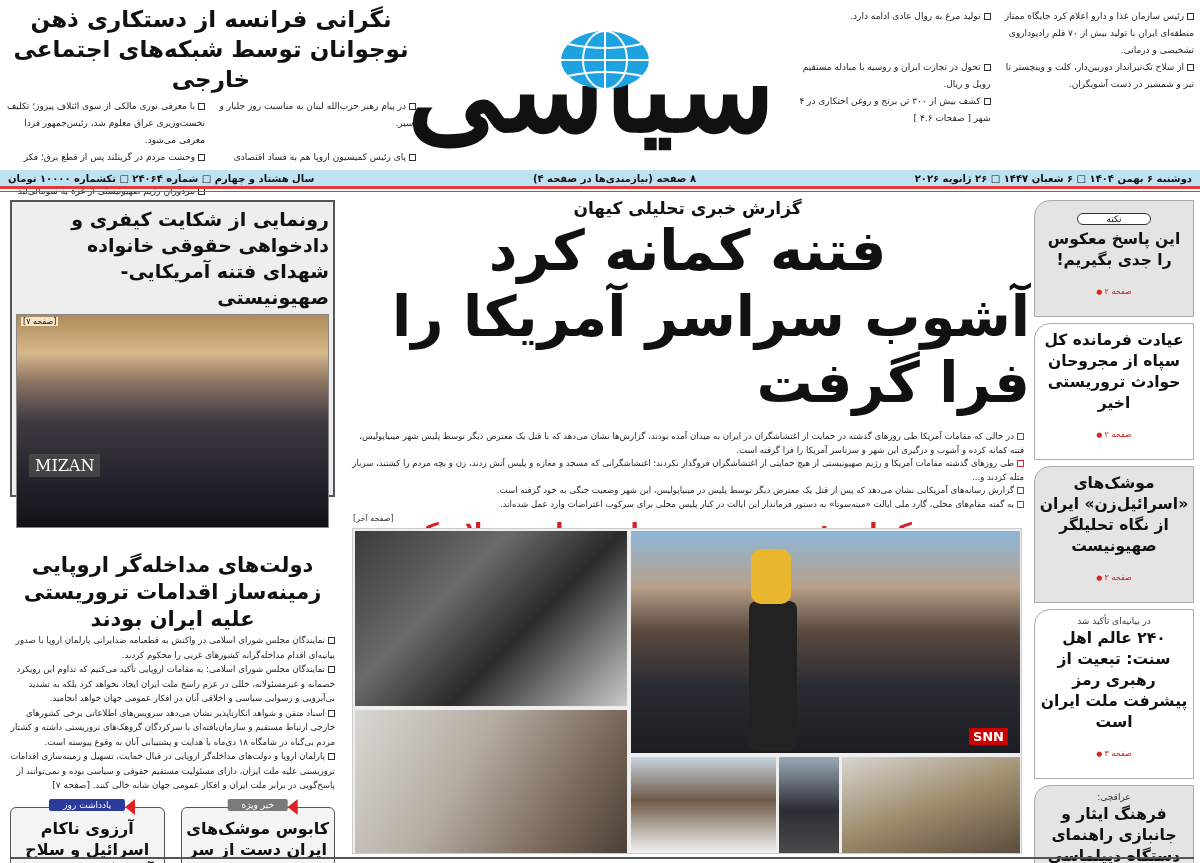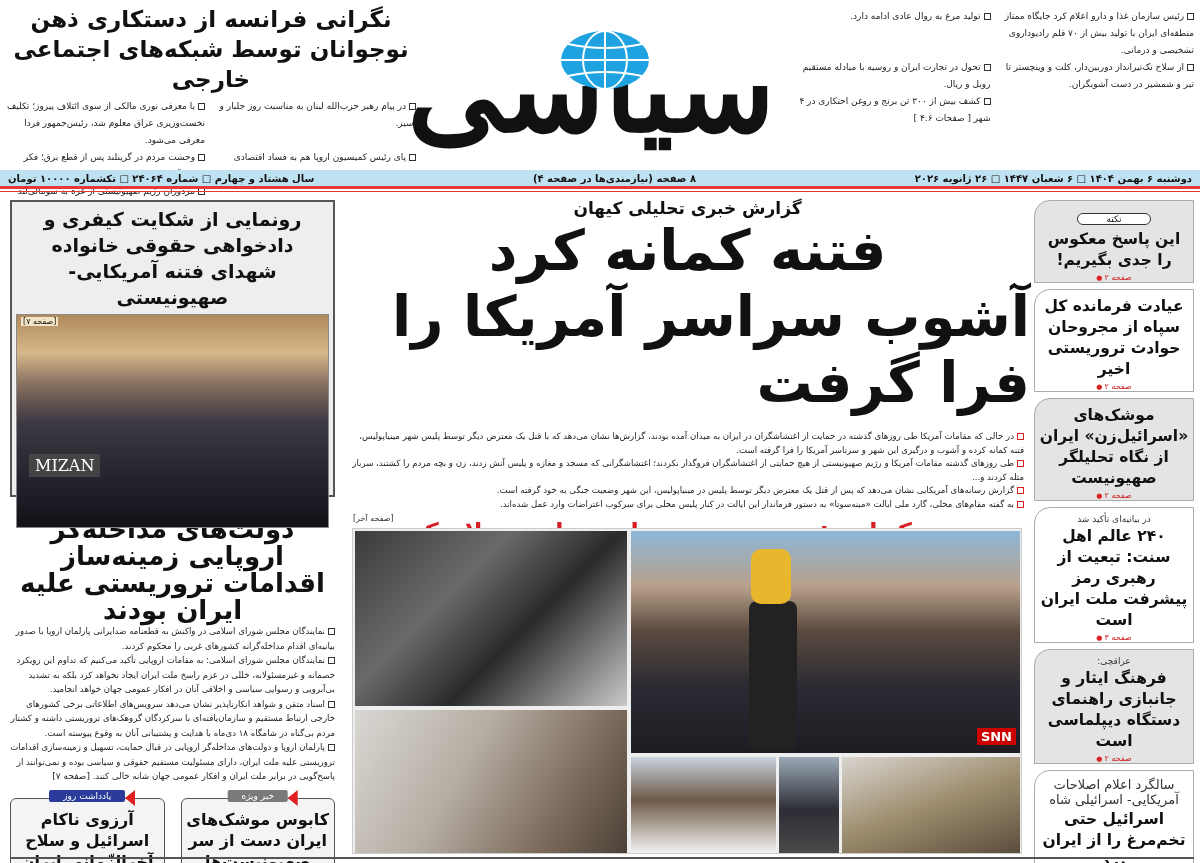--- a/index.html
+++ b/index.html
@@ -34,50 +34,50 @@
   .ref-small { position: absolute; left: 8px; top: 318px; font-size: 8px; color: #333; }
 
   .photos { position: absolute; top: 528px; left: 352px; width: 670px; height: 326px; background: #eee; border: 1px solid #ccc; }
   .ph { position: absolute; overflow: hidden; }
   .ph-a { left: 2px; top: 2px; width: 272px; height: 175px; background: linear-gradient(135deg,#3b3b3b 0%,#6a6a6a 35%,#2a2a2a 60%,#c9c9c9 100%); }
   .ph-b { left: 278px; top: 2px; width: 389px; height: 222px; background: linear-gradient(180deg,#8db7d8 0%,#b8a08a 25%,#5a4a3f 45%,#2b2b33 70%,#1c1c22 100%); }
   .ph-c { left: 2px; top: 181px; width: 272px; height: 143px; background: linear-gradient(120deg,#d9d7d3 0%,#b5ada3 40%,#7b6a5b 75%,#4b4037 100%); }
   .ph-d { left: 278px; top: 228px; width: 145px; height: 96px; background: linear-gradient(180deg,#c8d3df 0%,#6f5a48 45%,#f3f3f3 100%); }
   .ph-e { left: 426px; top: 228px; width: 60px; height: 96px; background: linear-gradient(180deg,#9aa9b6 0%,#2d2d35 55%,#4a4a4a 100%); }
   .ph-f { left: 489px; top: 228px; width: 178px; height: 96px; background: linear-gradient(160deg,#d8d4cf 0%,#9e8e6f 50%,#5b4d3c 100%); }
-  .snn { position: absolute; right: 4px; bottom: 8px; background: #c00; color: #fff; font-weight: bold; font-size: 13px; padding: 1px 4px; direction: ltr; }
+  .snn { position: absolute; right: 12px; bottom: 8px; background: #c00; color: #fff; font-weight: bold; font-size: 13px; padding: 1px 4px; direction: ltr; }
   .fist { position: absolute; left: 120px; top: 18px; width: 40px; height: 55px; background: #e8b72d; border-radius: 10px; }
   .arm { position: absolute; left: 118px; top: 70px; width: 48px; height: 150px; background: #222; border-radius: 8px; }
 
   .left { position: absolute; top: 200px; left: 10px; width: 325px; }
   .box-photo { border: 2px solid #555; background: #eee; padding: 4px; height: 297px; }
-  .lp-head { text-align: center; font-size: 19px; font-weight: bold; line-height: 26px; }
+  .lp-head { text-align: right; font-size: 19px; font-weight: bold; line-height: 26px; }
   .lp-img { position: relative; margin-top: 4px; height: 214px; background: linear-gradient(180deg,#b08a5a 0%,#d7b88b 18%,#8a7260 32%,#3e3a44 50%,#22202a 80%,#141218 100%); border: 1px solid #888; }
   .mizan { position: absolute; left: 12px; bottom: 50px; background: rgba(80,80,80,0.7); color: #fff; font-family: "DejaVu Serif", serif; font-size: 16px; padding: 2px 6px; direction: ltr; }
   .lp-ref { position: absolute; left: 4px; top: 2px; font-size: 8px; background: #f3e6c8; padding: 0 2px; }
 
   .eu-kicker { text-align: center; font-size: 9.5px; margin-top: 8px; }
-  .eu-head { text-align: center; font-size: 26px; font-weight: bold; line-height: 27px; }
+  .eu-head { text-align: center; font-size: 21px; font-weight: bold; line-height: 27px; margin-top: 36px; }
   .eu-body p { font-size: 8.6px; line-height: 14.5px; color: #222; }
 
   .mini-row { display: flex; gap: 16px; margin-top: 14px; }
   .mini { position: relative; width: 155px; height: 92px; border: 1.5px solid #555; border-radius: 6px; background: #f4f4f4; padding: 10px 4px 4px; text-align: center; }
   .mini-tag { position: absolute; top: -9px; left: 50%; transform: translateX(-50%); font-size: 9px; color: #fff; padding: 1px 14px; border-radius: 2px; }
   .mini-tag::before { content: ""; position: absolute; right: -10px; top: 0; width: 0; height: 0; border-top: 8px solid transparent; border-bottom: 8px solid transparent; border-right: 10px solid #e02020; }
   .mini-head { font-size: 16px; font-weight: bold; line-height: 21px; }
   .mini-ref { position: absolute; left: 6px; bottom: 4px; font-size: 8px; }
 
   .right { position: absolute; top: 200px; right: 6px; width: 160px; }
-  .card { position: relative; border: 1.5px solid #aaa; border-radius: 16px 0 0 0; margin-bottom: 6px; text-align: center; padding: 6px 4px 0; }
+  .card { position: relative; border: 1.5px solid #aaa; border-radius: 16px 0 0 0; margin-bottom: 6px; text-align: center; padding: 6px 4px 20px; }
   .card.gray { background: #e4e4e4; }
   .card.white { background: #fff; }
   .card-label { display: inline-block; border: 1.5px solid #333; border-radius: 8px; font-size: 9px; padding: 0 28px; background: #fff; margin-bottom: 4px; }
   .card-kicker { font-size: 9px; color: #333; margin-bottom: 2px; }
   .card-head { font-size: 15.5px; font-weight: bold; line-height: 21px; }
-  .card-ref { font-size: 8px; color: #c22; margin-top: 2px; }
+  .card-ref { font-size: 8px; color: #c22; margin-top: 16px; }
   .card-ref::after { content: " ●"; color: #d22; font-size: 7px; }
 
   .bottomline { position: absolute; left: 10px; right: 6px; top: 857px; height: 1.5px; background: #555; }
 </style>
 </head>
 <body>
 
 <div class="masthead">
   <div class="mh-col mh-right">
     <div class="mh-bullets">

